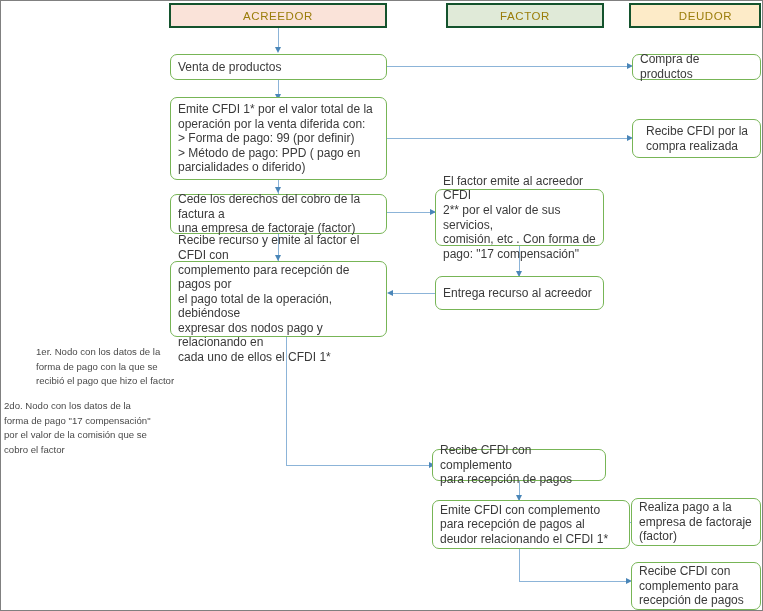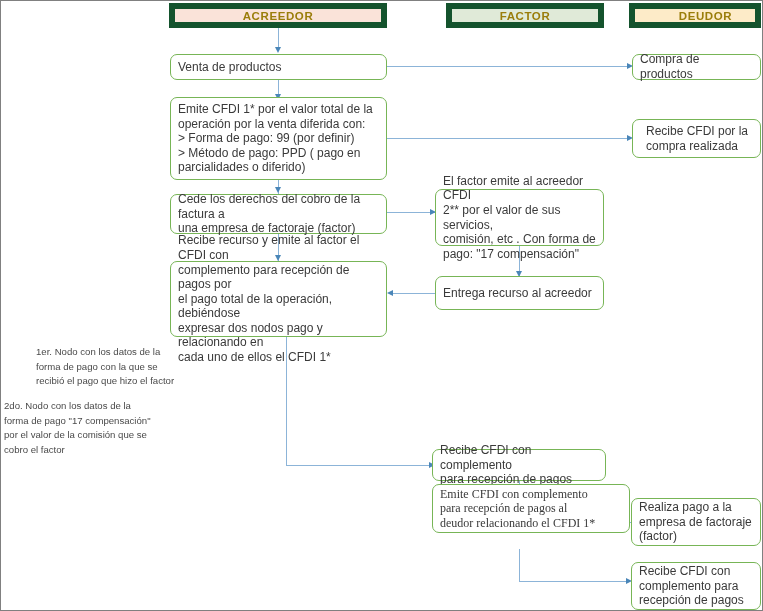--- a/index.html
+++ b/index.html
@@ -16,26 +16,26 @@
     height: 611px;
     background: #ffffff;
     border: 1px solid #808080;
     box-sizing: border-box;
     overflow: hidden;
   }
   
   .lane-header {
     position: absolute;
     box-sizing: border-box;
-    border: 6px solid #14532d;
+    border: 2px solid #14532d;
     display: flex;
     align-items: center;
     justify-content: center;
     font-size: 11.5px;
-    font-weight: bold;
+    font-weight: normal;
     letter-spacing: 0.6px;
     color: #9a7d0a;
   }
   
   .node {
     position: absolute;
     box-sizing: border-box;
     border: 1px solid #77b556;
     border-radius: 7px;
     background: #ffffff;
@@ -182,21 +182,21 @@
 
   <div class="node" style="left:434px; top:275px; width:169px; height:34px;">
     <span>Entrega recurso al acreedor</span>
   </div>
 
   <div class="node" style="left:431px; top:448px; width:174px; height:32px;">
     <span>Recibe CFDI con complemento
 para recepción de pagos</span>
   </div>
 
-  <div class="node" style="left:431px; top:483px; width:198px; height:49px;font-family:Liberation Serif, serif;">
+  <div class="node" style="left:431px; top:499px; width:198px; height:49px;">
     <span>Emite CFDI con complemento
 para recepción de pagos al
 deudor relacionando el CFDI 1*</span>
   </div>
 
   <div class="node" style="left:630px; top:497px; width:130px; height:48px;">
     <span>Realiza pago a la
 empresa de factoraje
 (factor)</span>
   </div>

